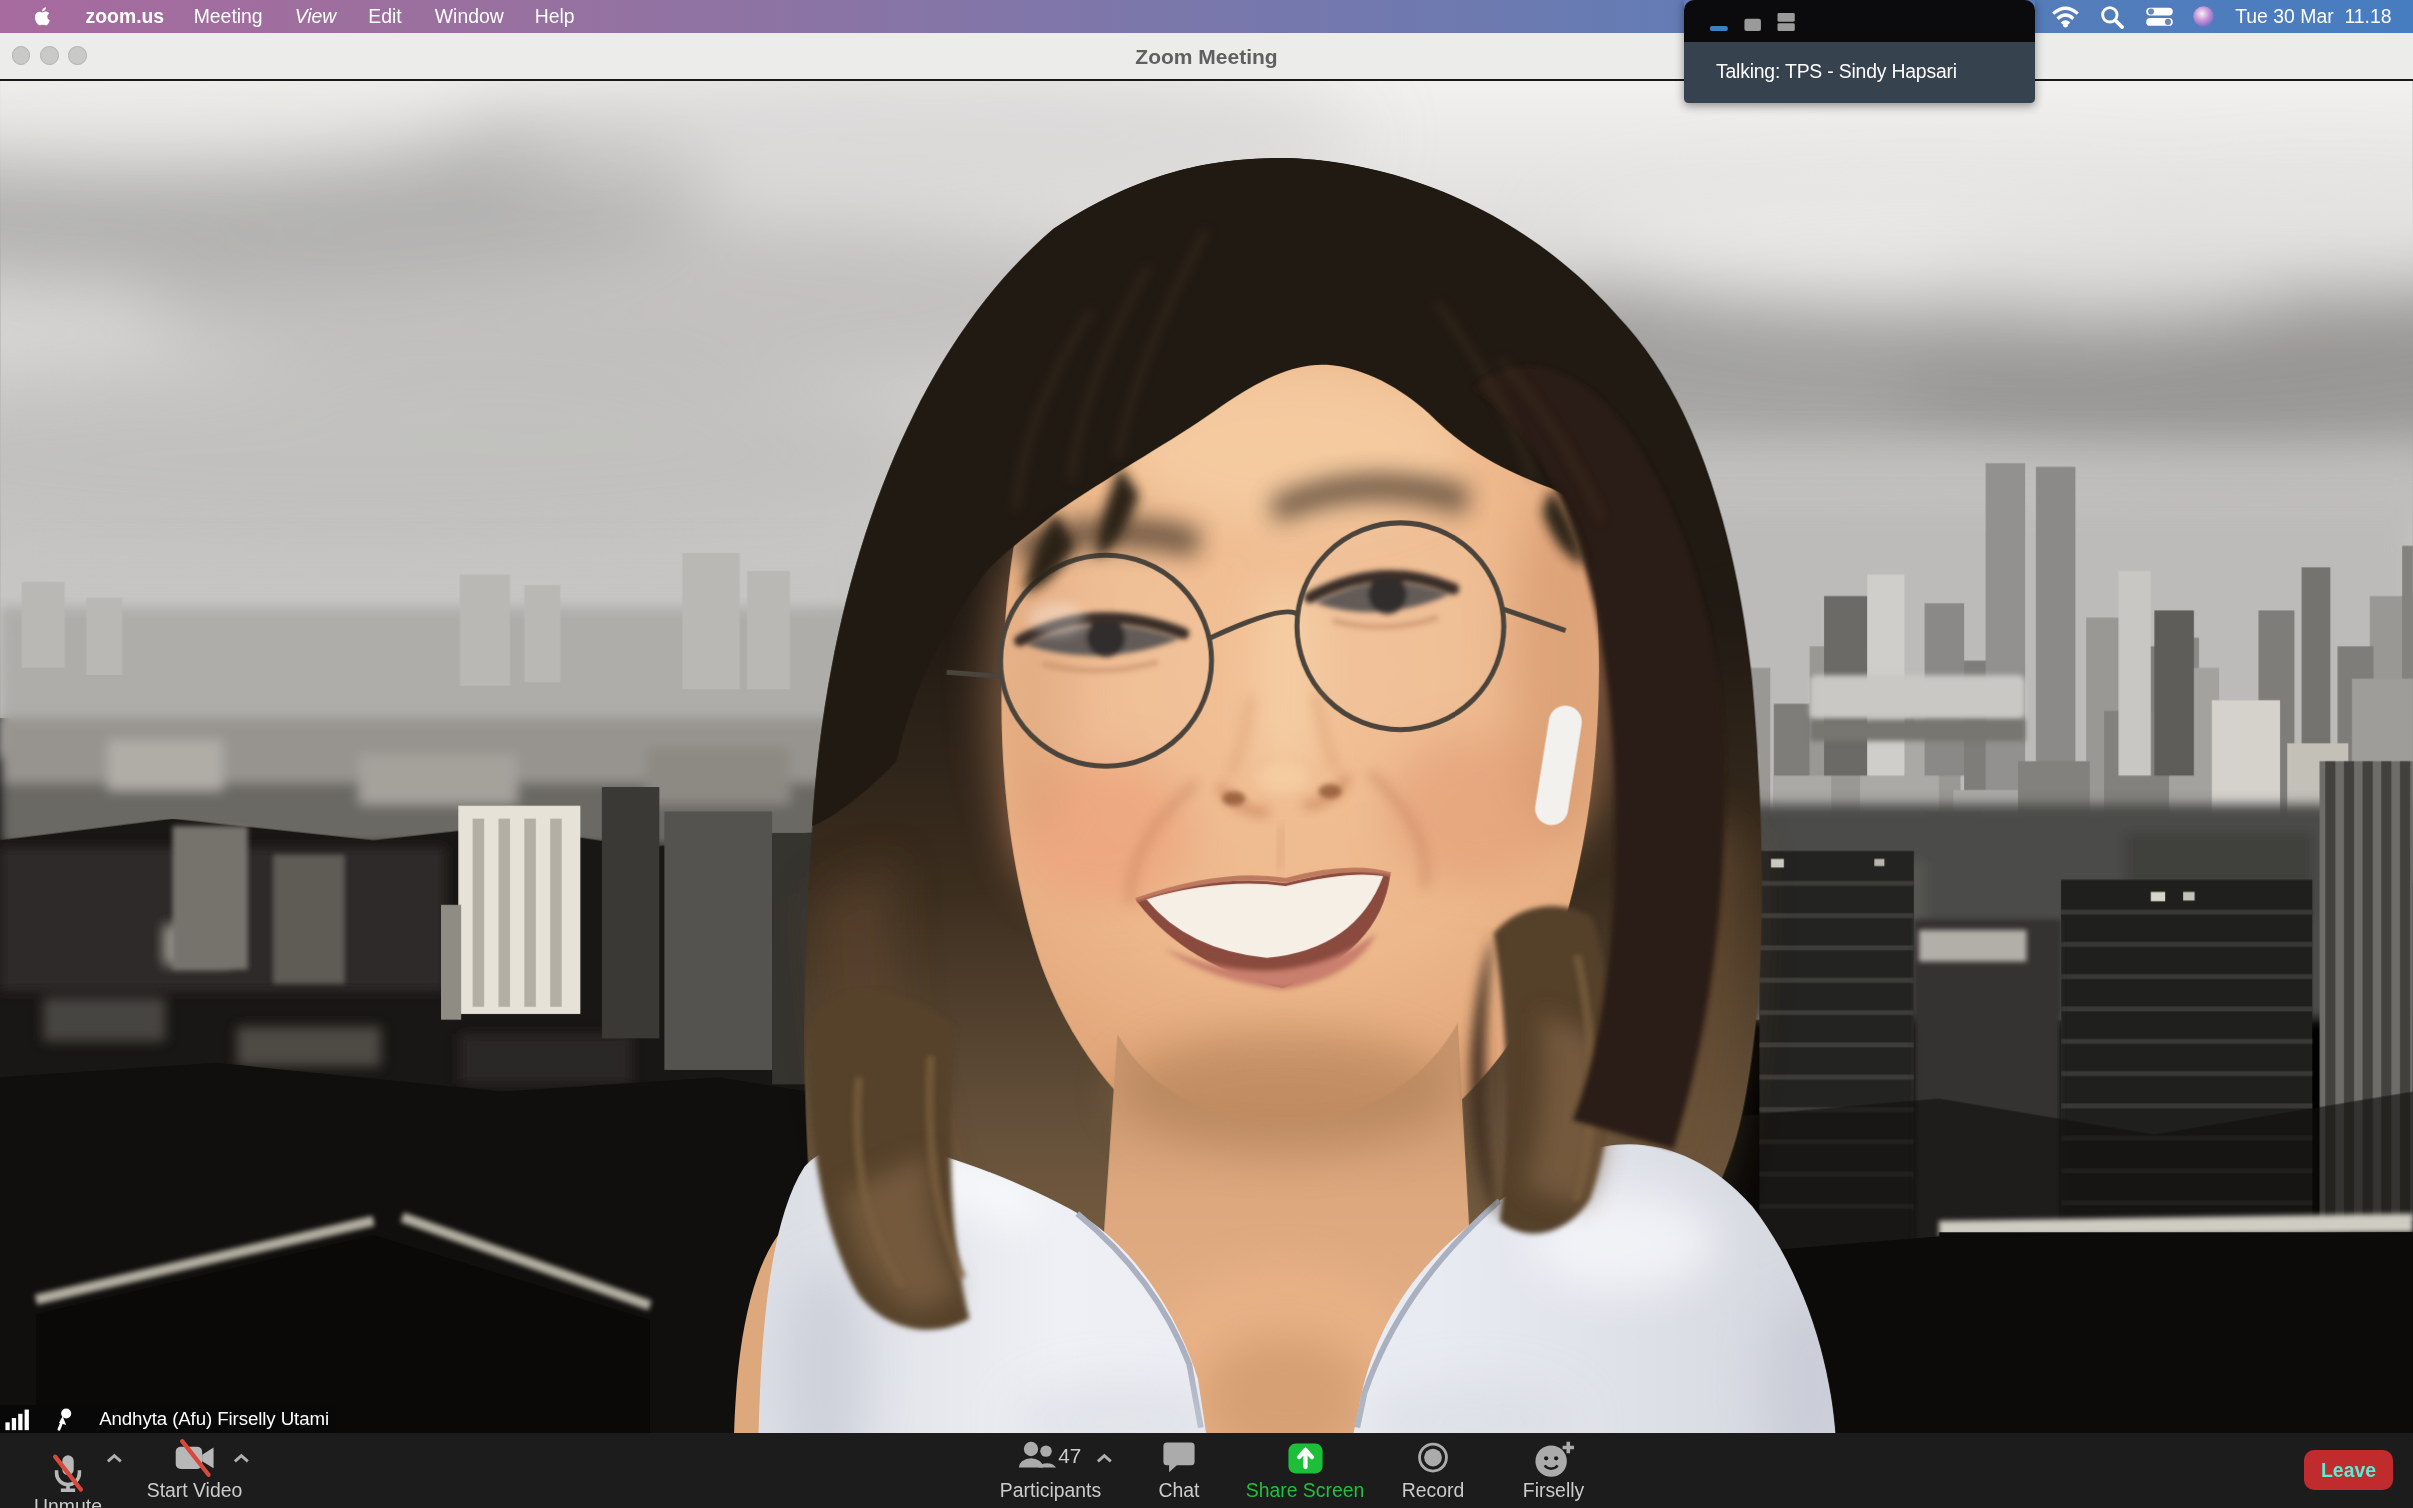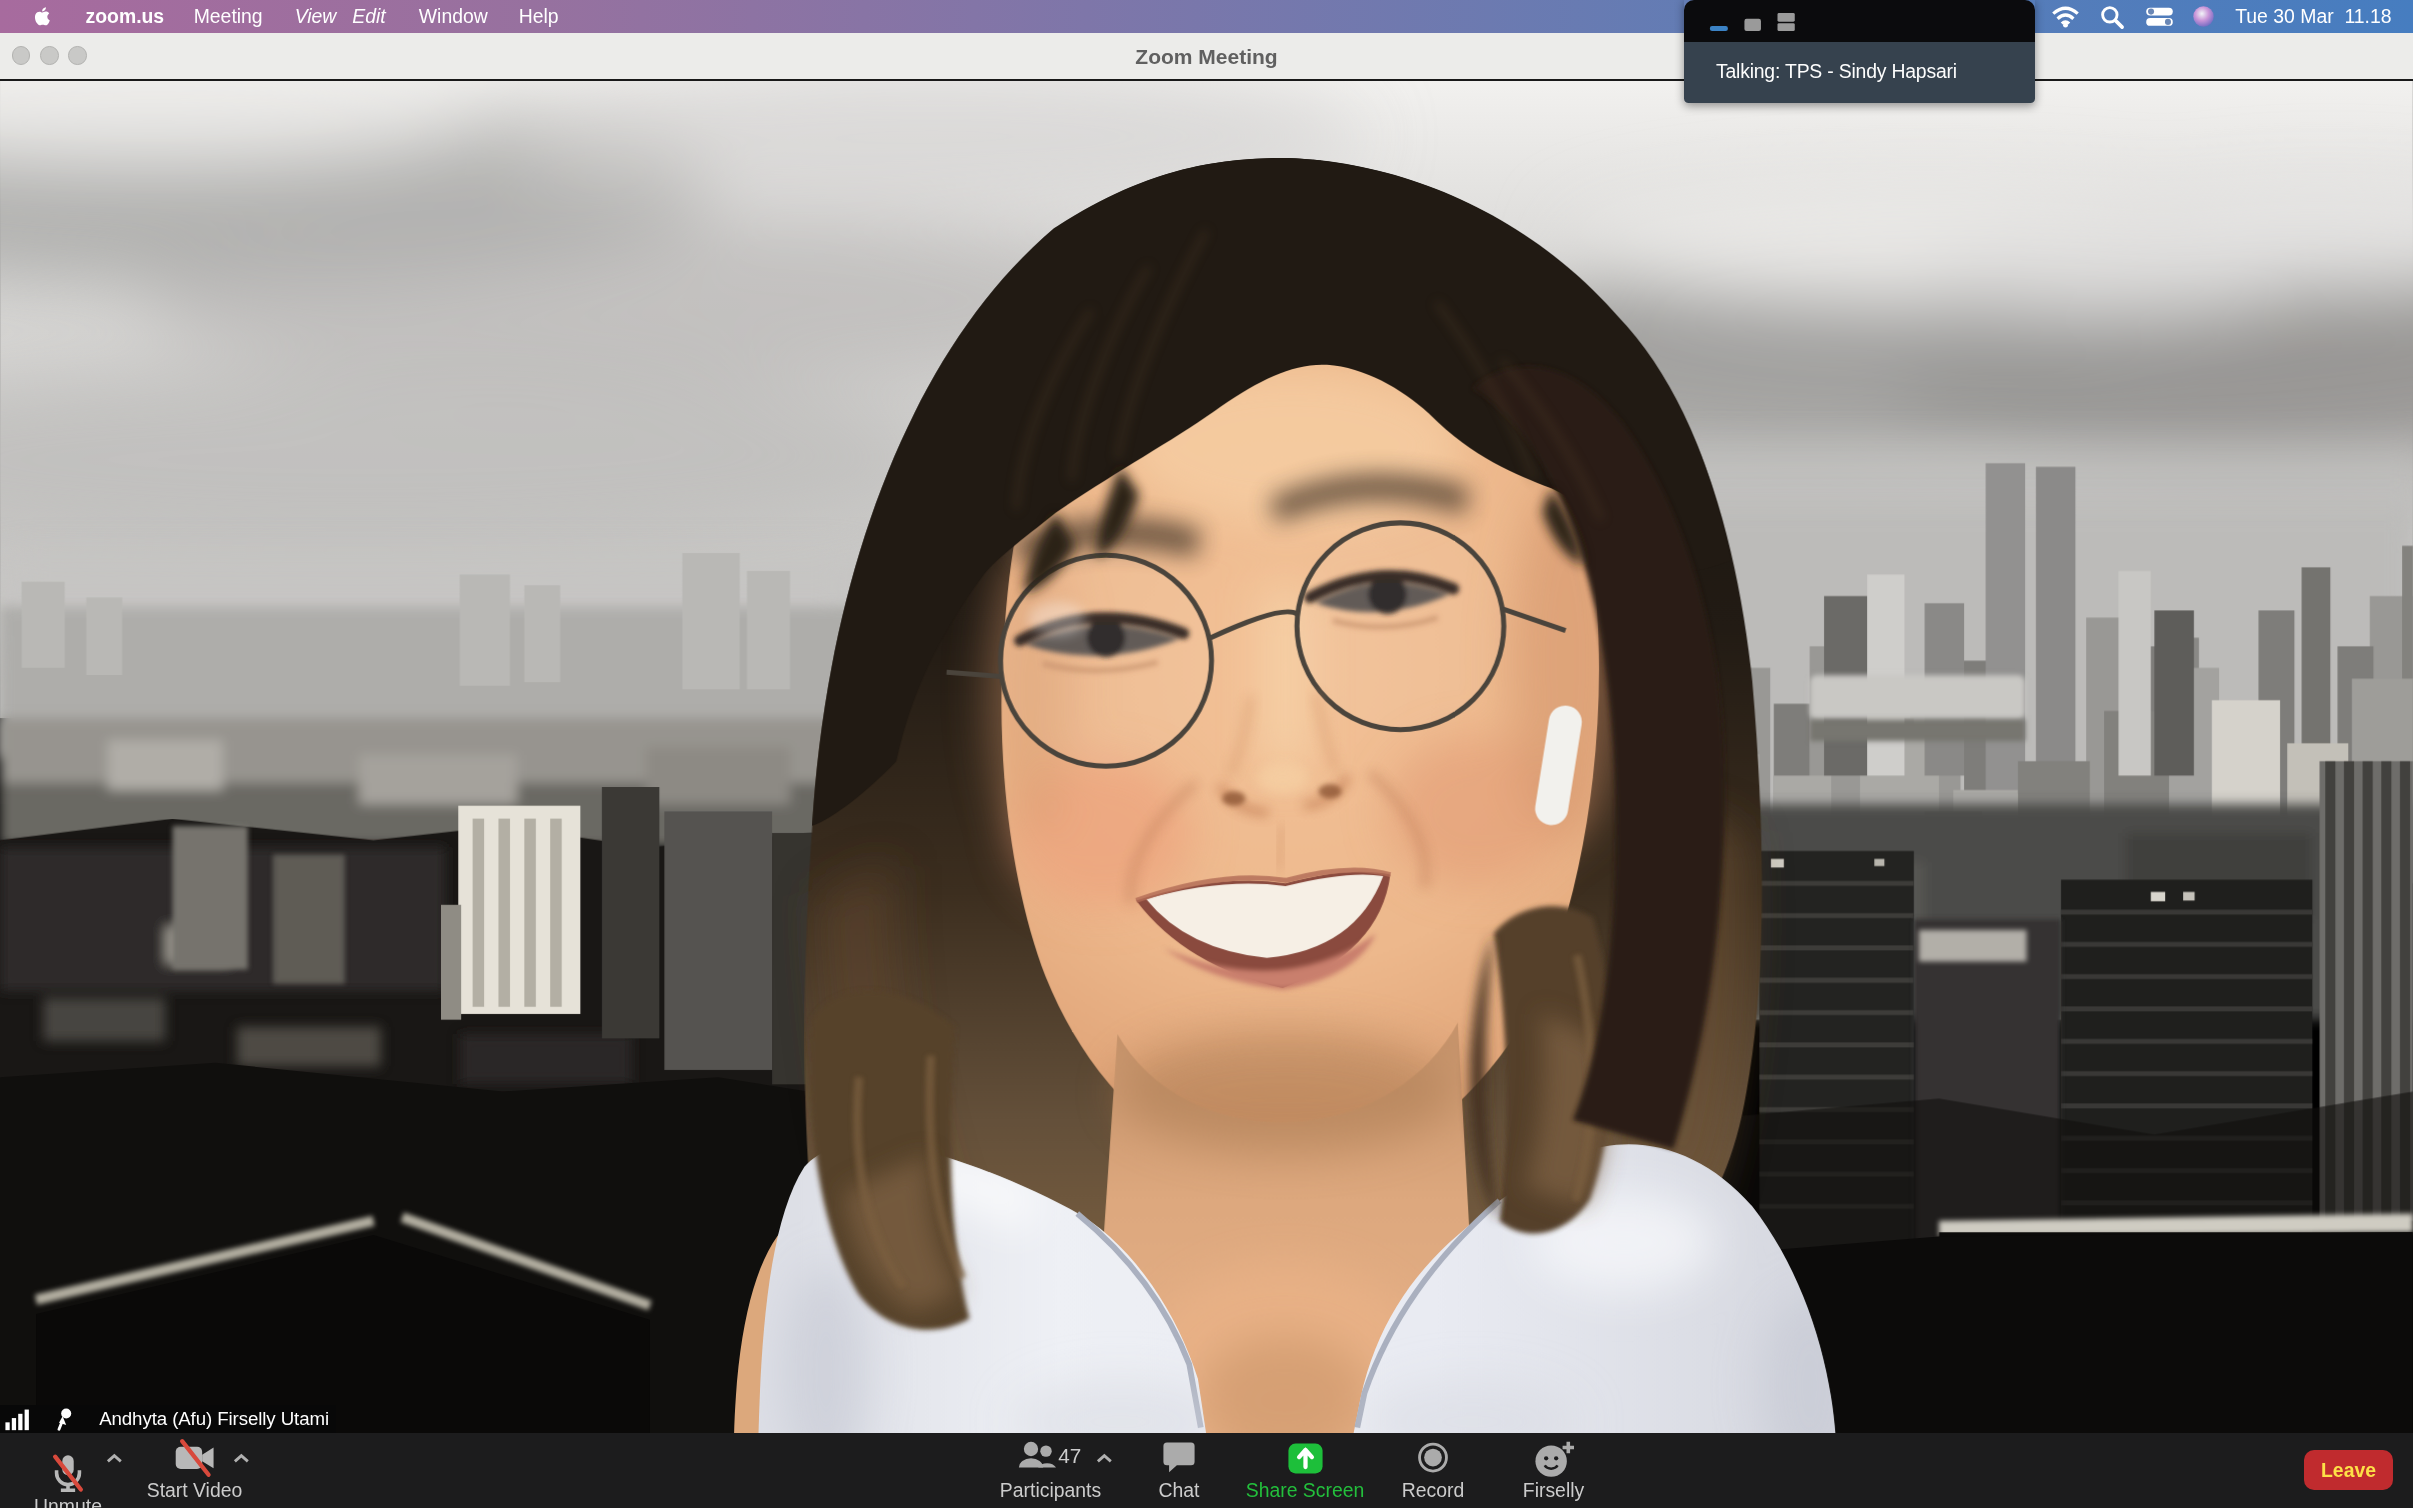--- a/index.html
+++ b/index.html
@@ -26,21 +26,21 @@
   #fpanel .body span{position:absolute;left:32px;top:18px;font-size:19.4px;letter-spacing:-0.2px;color:#fdfdfd;}
   
   #namelabel{position:absolute;left:0;top:1405px;height:28px;z-index:6;background:#080808;
     display:flex;align-items:center;padding:0 7.2px 0 4.3px;gap:16px;}
   #namelabel span{color:#fff;font-size:18.7px;letter-spacing:-0.1px;margin-left:7.2px;}
   
   #toolbar{position:absolute;left:0;top:1433px;width:2413px;height:75px;z-index:10;background:#1c1c1d;}
   .tbtn{position:absolute;top:0;height:75px;color:#cccccc;font-size:19.4px;text-align:center;}
   .tbtn .lbl{position:absolute;bottom:6.5px;left:0;width:100%;}
   #leave{position:absolute;left:2304px;top:17px;width:89px;height:40px;background:#c02b2e;
-    border-radius:10px;color:#fde047;font-size:19.4px;font-weight:700;text-align:center;line-height:40px;}
+    border-radius:10px;color:#5eead4;font-size:19.4px;font-weight:700;text-align:center;line-height:40px;}
 </style>
 </head>
 <body>
 <div id="page">
 
 <svg id="scene" width="2413" height="1508" viewBox="0 0 3360 2100">
   <defs>
     <linearGradient id="sky" x1="0" y1="110" x2="0" y2="900" gradientUnits="userSpaceOnUse">
       <stop offset="0" stop-color="#f2f1ef"></stop>
       <stop offset="0.3" stop-color="#dcdbd9"></stop>
@@ -448,21 +448,21 @@
 
 </svg>
 
 <div id="menubar">
   <svg width="21.5" height="24.4" viewBox="0 0 30 34" style="margin-left:32px;">
     <path fill="#fff" d="M21.3 17.9c0-3.2 2.6-4.7 2.7-4.8-1.5-2.2-3.8-2.5-4.6-2.5-2-.2-3.8 1.2-4.8 1.2-1 0-2.5-1.1-4.2-1.1-2.1 0-4.1 1.2-5.2 3.1-2.2 3.9-.6 9.6 1.6 12.8 1.1 1.5 2.4 3.3 4 3.2 1.6-.1 2.2-1 4.2-1 2 0 2.5 1 4.2 1 1.7 0 2.9-1.6 3.9-3.1 1.2-1.8 1.7-3.5 1.8-3.6-.1-.1-3.6-1.4-3.6-5.2zM18.1 8.5c.9-1.1 1.5-2.6 1.3-4.1-1.3.1-2.9.9-3.8 2-.8 1-1.6 2.5-1.4 4 1.5.1 3-.8 3.9-1.9z"></path>
   </svg>
   <span class="it" style="font-weight:700;margin-left:32px;">zoom.us</span>
   <span class="it" style="margin-left:29.5px;">Meeting</span>
   <span class="it" style="margin-left:32px;font-style:italic;">View</span>
-  <span class="it" style="margin-left:16px;font-style:italic;">Edit</span>
+  <span class="it" style="margin-left:32px;">Edit</span>
   <span class="it" style="margin-left:33px;">Window</span>
   <span class="it" style="margin-left:31px;">Help</span>
   <div style="position:absolute;right:0;top:0;height:33px;display:flex;align-items:center;">
     <svg width="29" height="23" viewBox="0 0 40 32" style="margin-right:18.7px;">
       <path d="M3 12 Q20 -3 37 12" stroke="#fff" stroke-width="4.6" fill="none"></path>
       <path d="M9 19 Q20 9 31 19" stroke="#fff" stroke-width="4.6" fill="none"></path>
       <path d="M15 26 Q20 21 25 26" stroke="#fff" stroke-width="4.6" fill="none"></path>
       <circle cx="20" cy="28" r="3.4" fill="#fff"></circle>
     </svg>
     <svg width="26" height="26" viewBox="0 0 36 36" style="margin-right:20px;">

